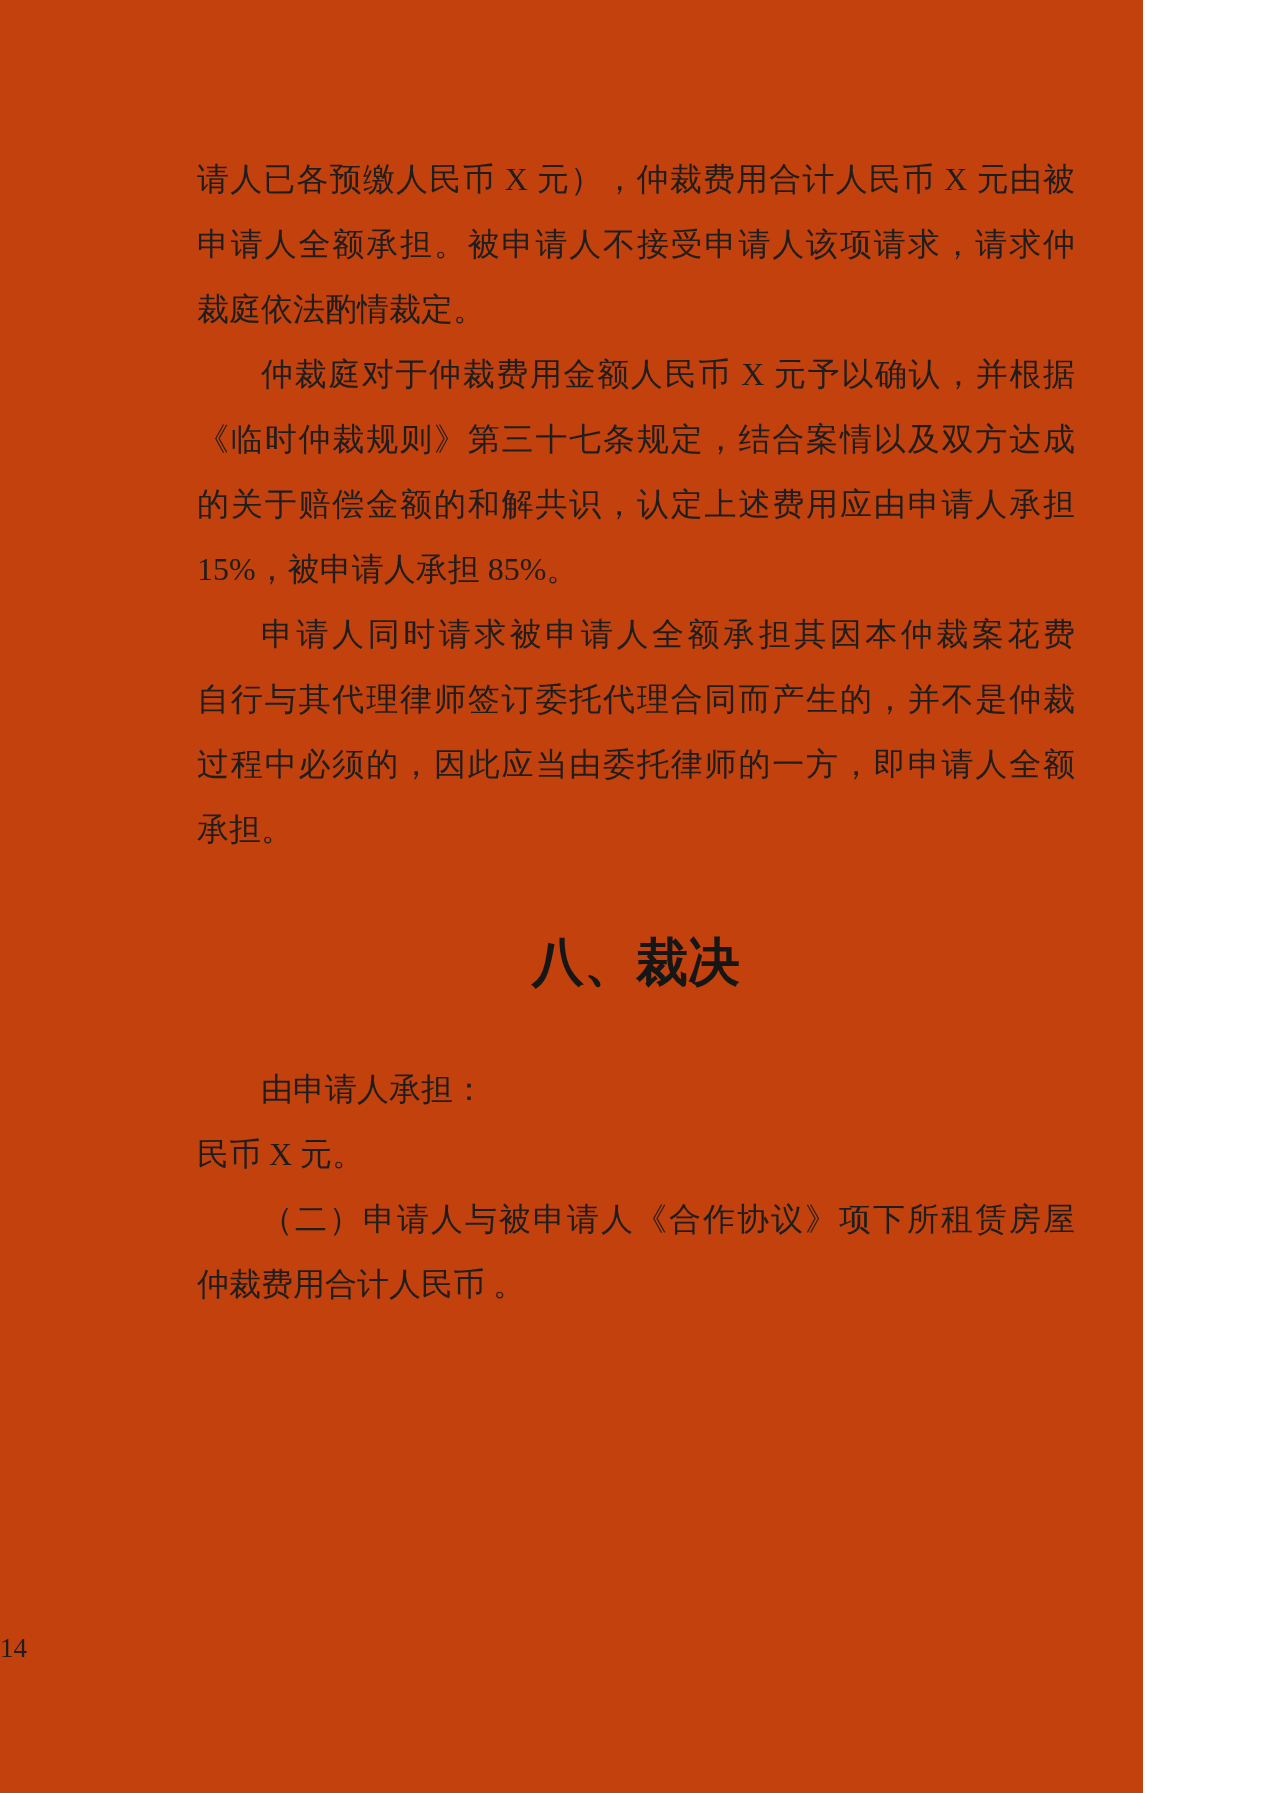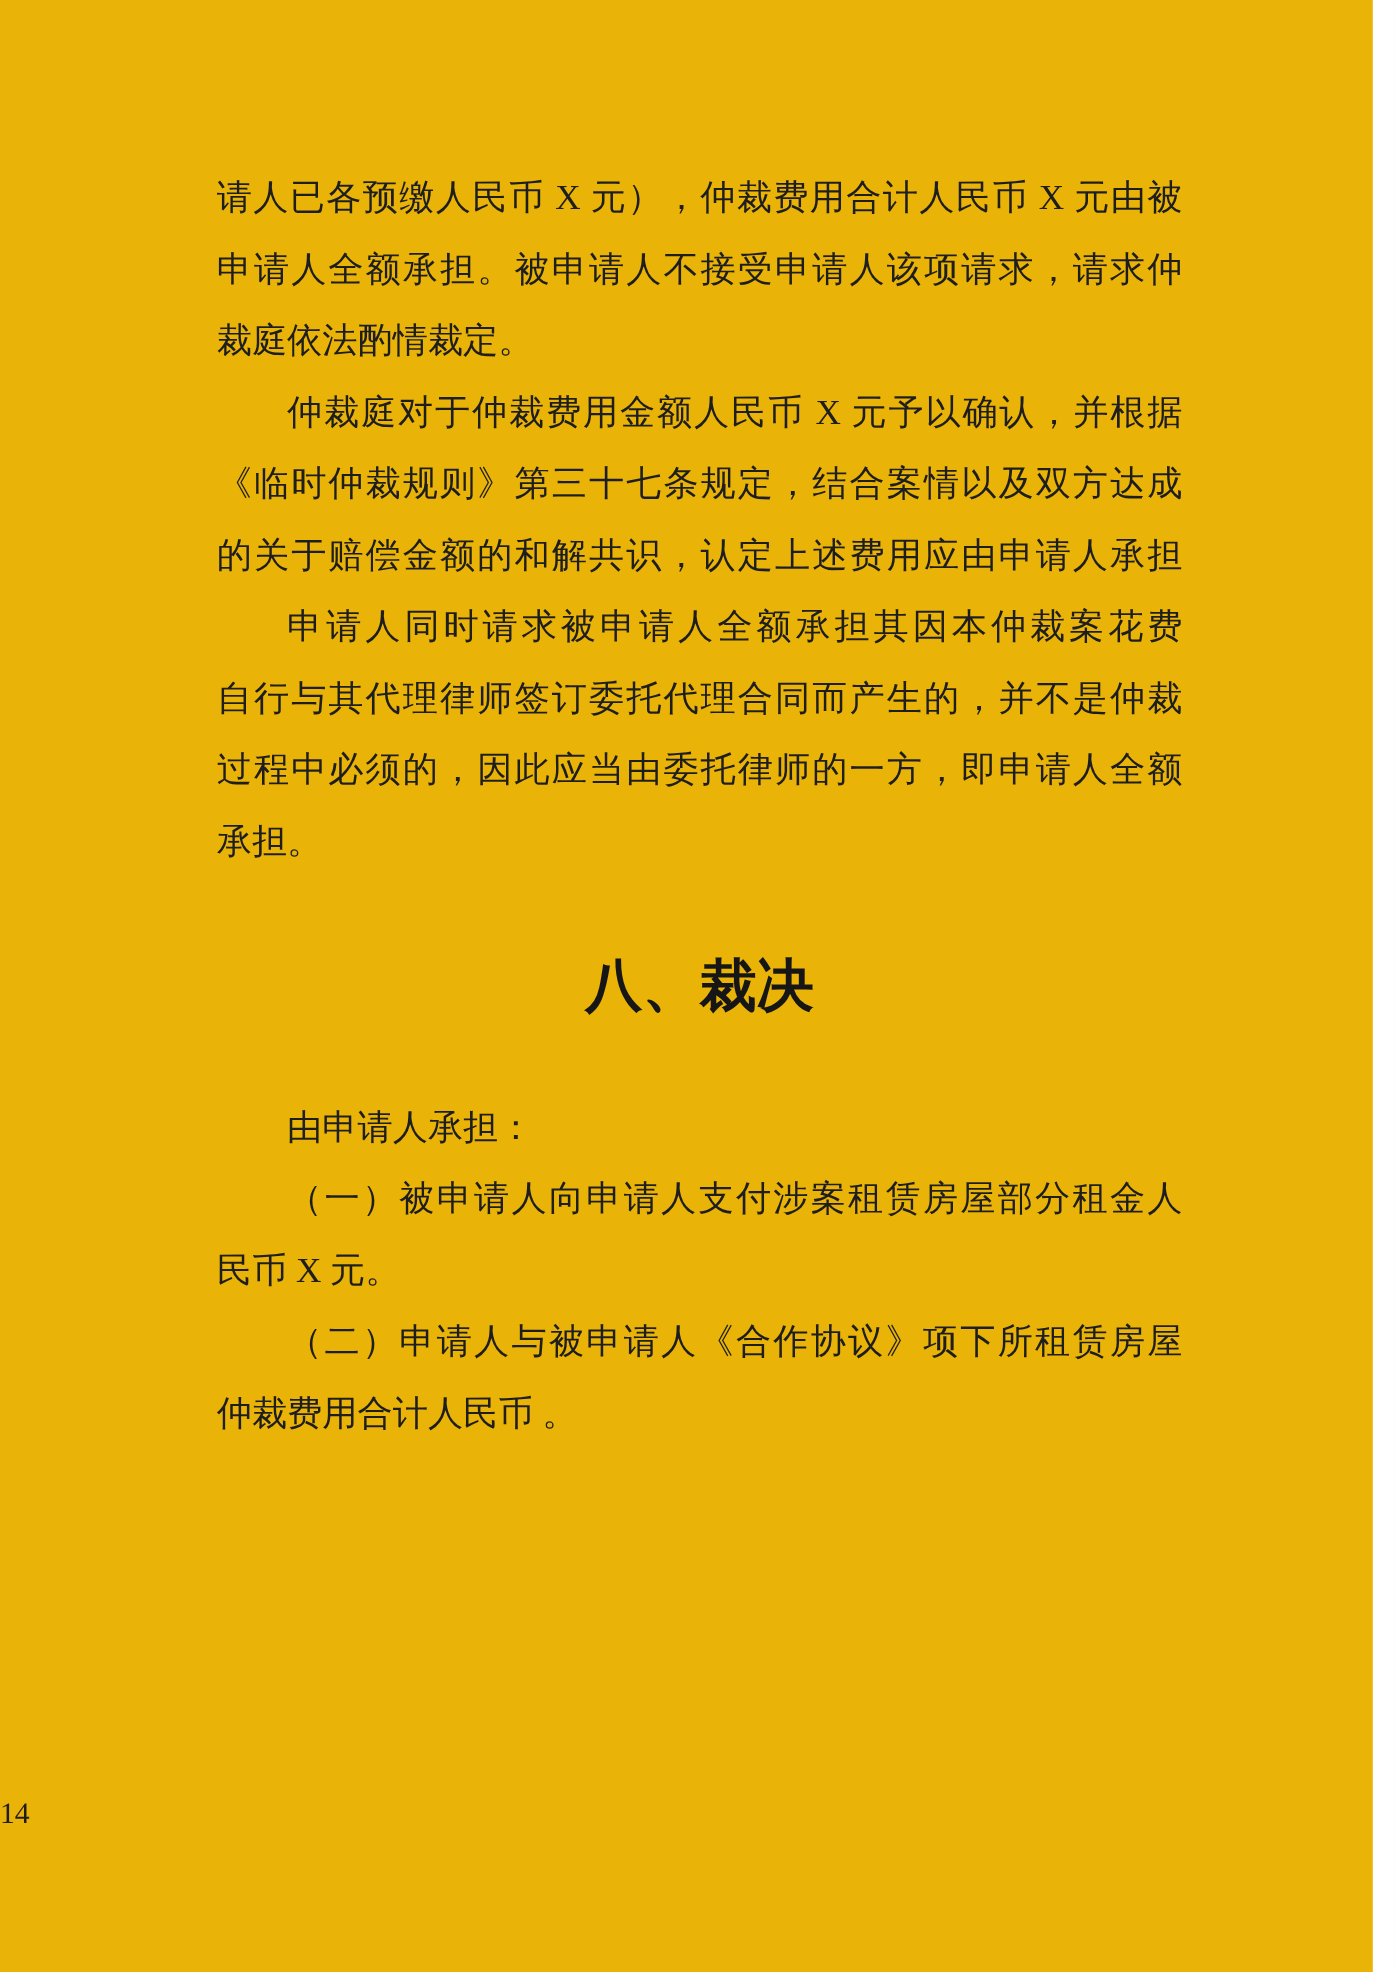--- a/index.html
+++ b/index.html
@@ -2,23 +2,23 @@
 <html><head>
 <meta charset="utf-8">
 <style>
   html, body {
     margin: 0;
     padding: 0;
     background: #ffffff;
   }
   .page {
     position: relative;
-    width: 1248px;
+    width: 1143px;
     height: 1793px;
-    background: #eab308;
+    background: #c2410c;
     overflow: hidden;
     font-family: "Liberation Serif", "DejaVu Serif", serif;
     color: #1e1e1e;
   }
   .text-block {
     position: absolute;
     left: 197px;
     top: 147px;
     width: 878px;
   }
@@ -72,29 +72,29 @@
 
 <div class="page">
   <div class="text-block">
 
     <div class="ln full">请人已各预缴人民币 X 元），仲裁费用合计人民币 X 元由被</div>
     <div class="ln full">申请人全额承担。被申请人不接受申请人该项请求，请求仲</div>
     <div class="ln short">裁庭依法酌情裁定。</div>
     <div class="ln full indent">仲裁庭对于仲裁费用金额人民币 X 元予以确认，并根据</div>
     <div class="ln full">《临时仲裁规则》第三十七条规定，结合案情以及双方达成</div>
     <div class="ln full">的关于赔偿金额的和解共识，认定上述费用应由申请人承担</div>
+    <div class="ln short">15%，被申请人承担 85%。</div>
     <div class="ln full indent">申请人同时请求被申请人全额承担其因本仲裁案花费</div>
     <div class="ln full">自行与其代理律师签订委托代理合同而产生的，并不是仲裁</div>
     <div class="ln full">过程中必须的，因此应当由委托律师的一方，即申请人全额</div>
     <div class="ln short">承担。</div>
 
     <div class="heading">八、裁决</div>
 
     <div class="ln short indent">由申请人承担：</div>
-    <div class="ln full indent">（一）被申请人向申请人支付涉案租赁房屋部分租金人</div>
     <div class="ln short">民币 X 元。</div>
     <div class="ln full indent">（二）申请人与被申请人《合作协议》项下所租赁房屋</div>
     <div class="ln short">仲裁费用合计人民币 。</div>
 
   </div>
 
   <div class="page-number">14</div>
 </div>
 
 </body></html>

